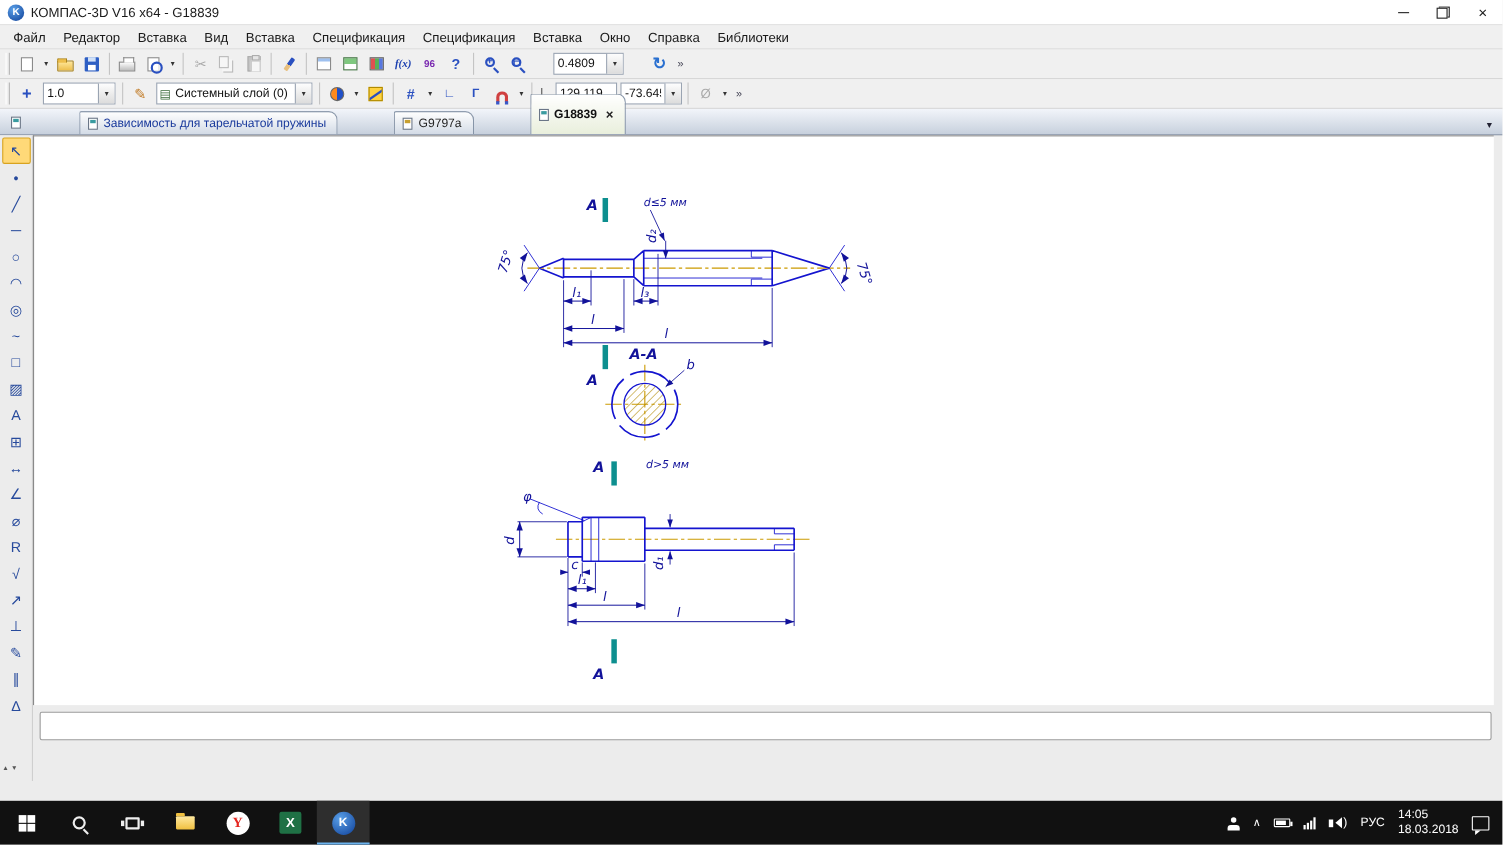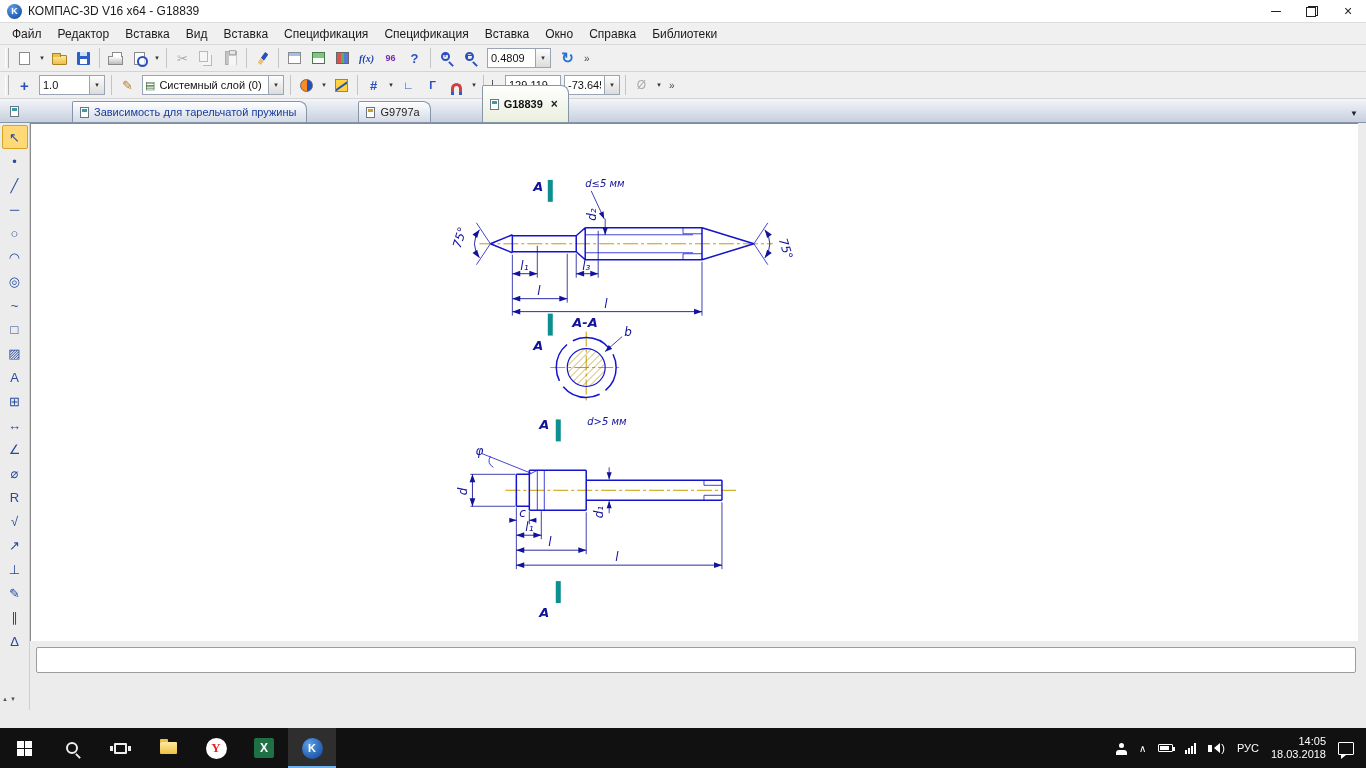--- a/index.html
+++ b/index.html
@@ -69,21 +69,21 @@
   .sh-magnet::before,.sh-magnet::after { content:""; position:absolute; bottom:-2px; width:3px; height:3px; background:#3858c8; }
   .sh-magnet::before { left:-3px; } .sh-magnet::after { right:-3px; }
   .sh-color { width:13px; height:13px; border-radius:50%; background:linear-gradient(90deg,#ff8a1e 50%,#2050c8 50%); border:1px solid #666; }
   .sh-style { width:13px; height:13px; background:#ffd23e; border:1px solid #b08a00; position:relative; overflow:hidden; }
   .sh-style::after { content:""; position:absolute; left:-2px; top:5px; width:16px; height:2px; background:#2a50c0; transform:rotate(-35deg); }
   .sh-coord { width:9px; height:9px; border-left:1px solid #555; border-bottom:1px solid #555; margin:0 2px 2px 4px; }
 
   .combo { height:20px; background:#fff; border:1px solid #9aa4b2; display:flex; align-items:center; font-size:11px; color:#111; }
   .combo input { border:none; outline:none; font-size:11px; flex:1; min-width:0; padding:0 3px; font-family:inherit; background:transparent; color:#111; }
   .dd2 { width:15px; height:18px; border-left:1px solid #9aa4b2; background:linear-gradient(#fdfdfd,#dcdcdc); display:flex; align-items:center; justify-content:center; font-size:7px; color:#333; flex:0 0 15px; }
-  .zoom-combo { width:64px; margin:0 4px;justify-content:center; }
+  .zoom-combo { width:64px; margin:0 20px;justify-content:center; }
   .scale-combo { width:66px; margin:0 2px; }
   .layer-combo { width:142px; margin:0 2px; }
   .coord-combo { width:56px; margin:0 1px; }
   .combo-text { font-size:11px; white-space:nowrap; overflow:hidden; flex:1; padding:0 2px; }
 
   
   .tabbar { position:absolute; left:0; top:99px; width:100%; height:24px; background:linear-gradient(#f2f5fa,#c7d0dd); border-bottom:1px solid #8795a8; display:flex; align-items:flex-end; padding:0 4px;gap:48px; }
   .tab-lead { width:20px; height:20px; display:flex; align-items:center; justify-content:center; margin-bottom:1px; }
   .mini-doc { width:9px; height:11px; background:#fff; border:1px solid #6a7687; position:relative; flex:0 0 9px; }
   .mini-doc.md-teal::after { content:""; position:absolute; left:1px; top:1px; right:1px; height:3px; background:#3a9ba0; }
@@ -146,21 +146,21 @@
   .battery::before { content:""; position:absolute; right:-3px; top:2px; width:2px; height:4px; background:#fff; }
   .battery::after { content:""; position:absolute; left:1px; top:1px; bottom:1px; width:9px; background:#fff; }
   .bars { display:flex; align-items:flex-end; gap:1px; height:11px; }
   .bars span { width:2px; background:#fff; display:block; }
   .b1{height:4px;} .b2{height:6px;} .b3{height:8px;} .b4{height:11px;}
   .spk { display:flex; align-items:center; }
   .spk-box { width:4px; height:7px; background:#fff; display:block; }
   .spk-tri { width:0; height:0; border:5px solid transparent; border-right:6px solid #fff; margin-left:-3px; display:block; }
   .spk-wave { font-size:11px; color:#fff; margin-left:1px; }
   .tk-lang { font-size:11px; color:#fff; }
-  .clock { font-size:11px; line-height:13px; text-align:right; color:#fff; }
+  .clock { font-size:11px; line-height:13px; text-align:left; color:#fff; }
   .action-center { width:16px; height:13px; border:1px solid #fff; border-radius:1px; position:relative; display:block; }
   .action-center::after { content:""; position:absolute; left:2px; bottom:-5px; width:0; height:0; border-top:4px solid #fff; border-right:5px solid transparent; }
 </style>
 </head>
 <body>
 
 <div class="screen">
 
   <div class="titlebar">
     <span class="tb-logo">K</span>

